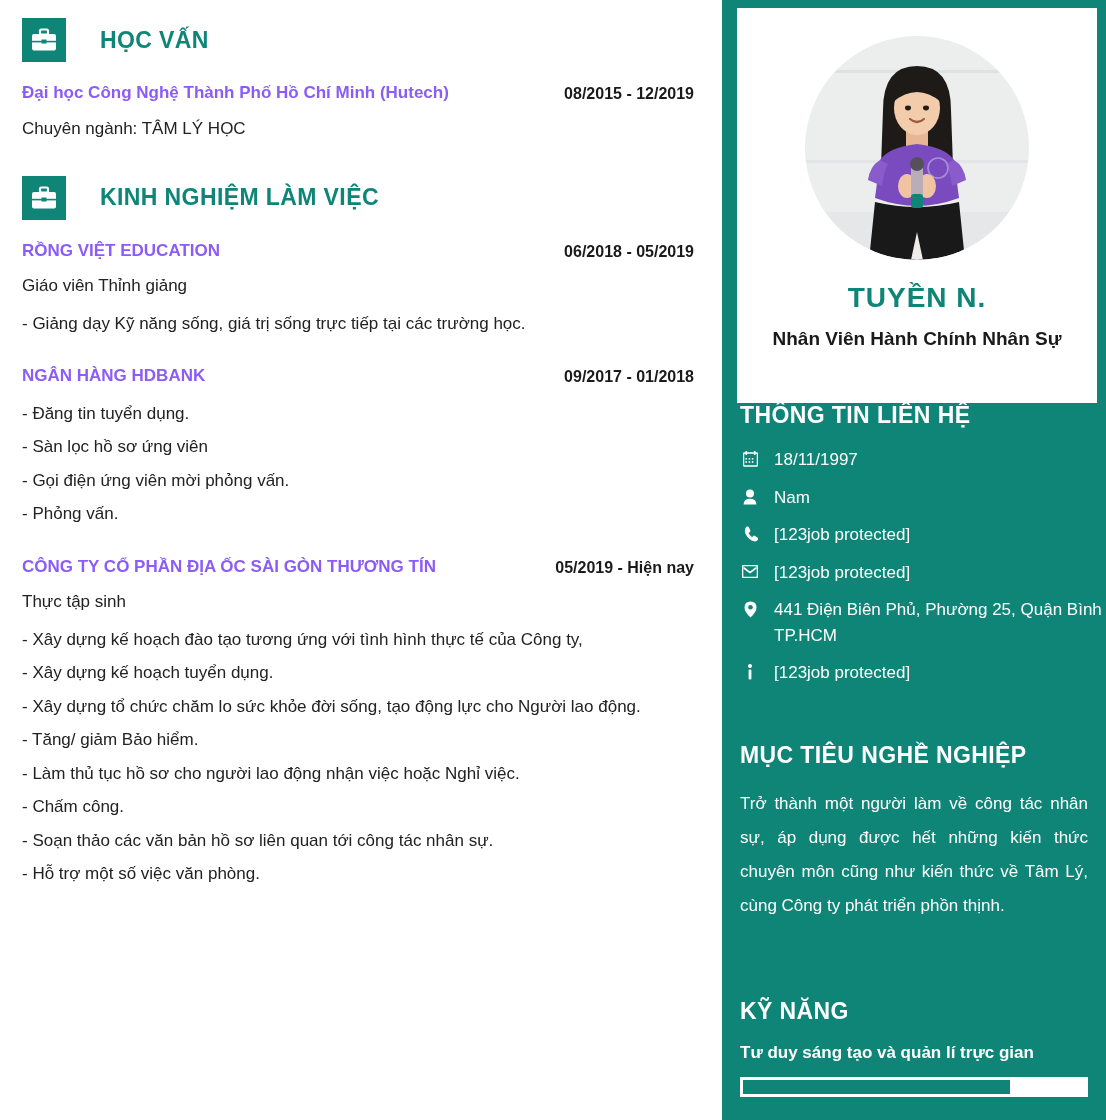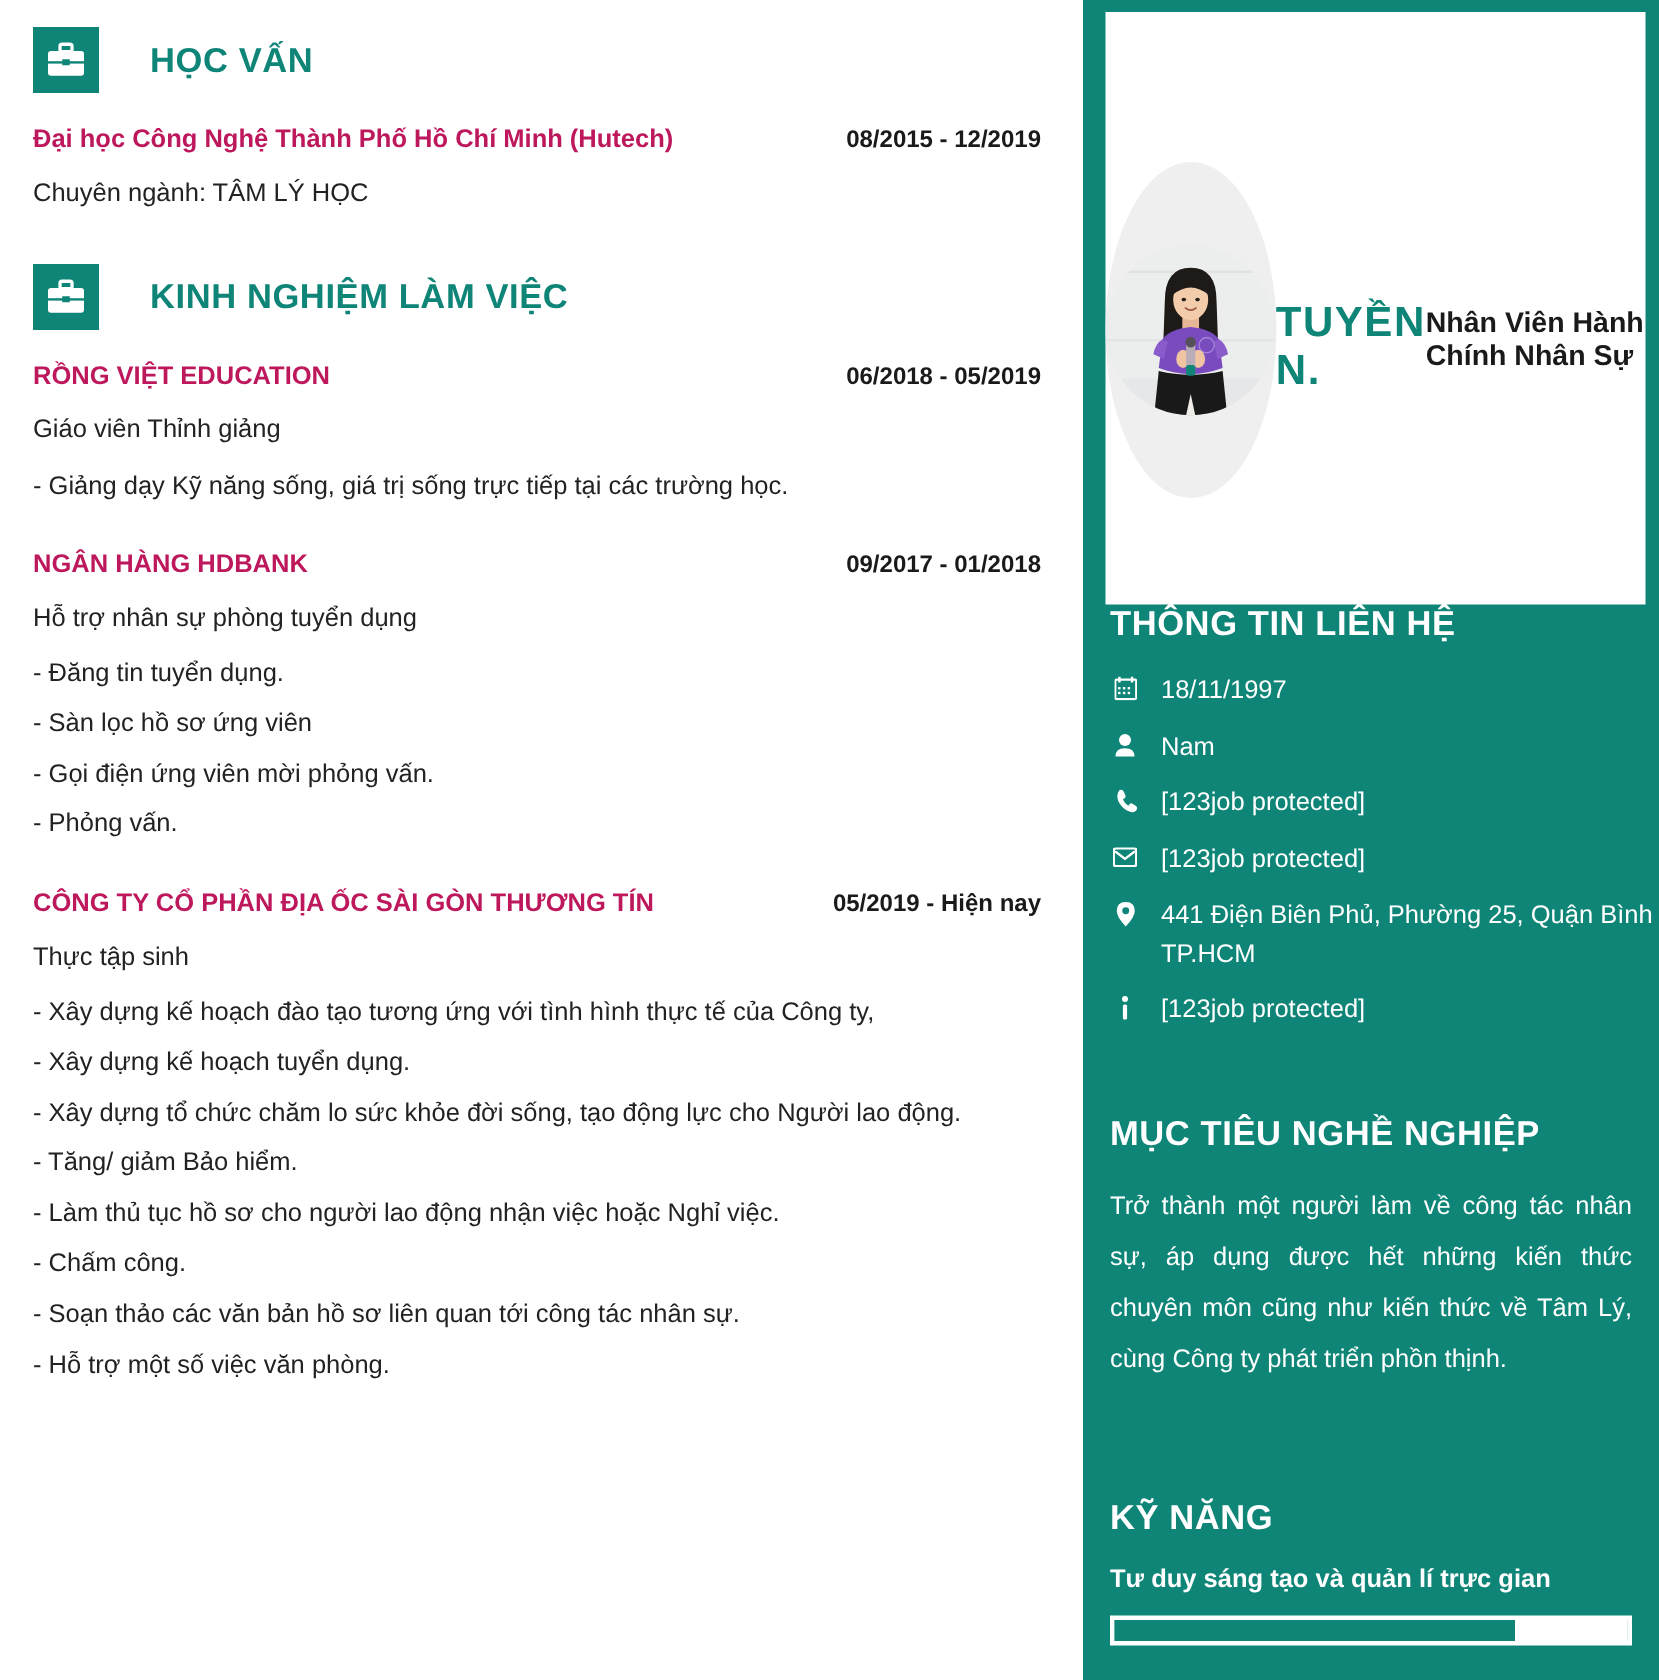--- a/index.html
+++ b/index.html
@@ -60,21 +60,21 @@
 
   .entry-top {
     display: flex;
     align-items: flex-start;
     justify-content: space-between;
     gap: 14px;
   }
   .entry-org {
     font-size: 17px;
     font-weight: bold;
-    color: #be185d;
+    color: #8b5cf6;
     line-height: 1.55;
     max-width: 470px;
   }
   .entry-date {
     font-size: 16px;
     font-weight: bold;
     color: #1a1a1a;
     white-space: nowrap;
     line-height: 1.6;
     padding-top: 1px;
@@ -103,21 +103,21 @@
     overflow: hidden;
   }
 
   .photo-card {
     position: absolute;
     left: 15px; top: 8px;
     width: 360px;
     height: 395px;
     background: #ffffff;
     display: flex;
-    flex-direction: row;
+    flex-direction: column;
     align-items: center;
     padding-top: 28px;
   }
   .avatar {
     width: 224px; height: 224px;
     border-radius: 50%;
     overflow: hidden;
     position: relative;
     background: #efefef;
   }
@@ -255,21 +255,20 @@
       <div class="entry-bullets">
         <div class="bullet">- Giảng dạy Kỹ năng sống, giá trị sống trực tiếp tại các trường học.</div>
       </div>
     </div>
 
     <div class="entry spaced">
       <div class="entry-top">
         <div class="entry-org">NGÂN HÀNG HDBANK</div>
         <div class="entry-date">09/2017 - 01/2018</div>
       </div>
-      <div class="entry-role">Hỗ trợ nhân sự phòng tuyển dụng</div>
       <div class="entry-bullets">
         <div class="bullet">- Đăng tin tuyển dụng.</div>
         <div class="bullet">- Sàn lọc hồ sơ ứng viên</div>
         <div class="bullet">- Gọi điện ứng viên mời phỏng vấn.</div>
         <div class="bullet">- Phỏng vấn.</div>
       </div>
     </div>
 
     <div class="entry spaced">
       <div class="entry-top">

